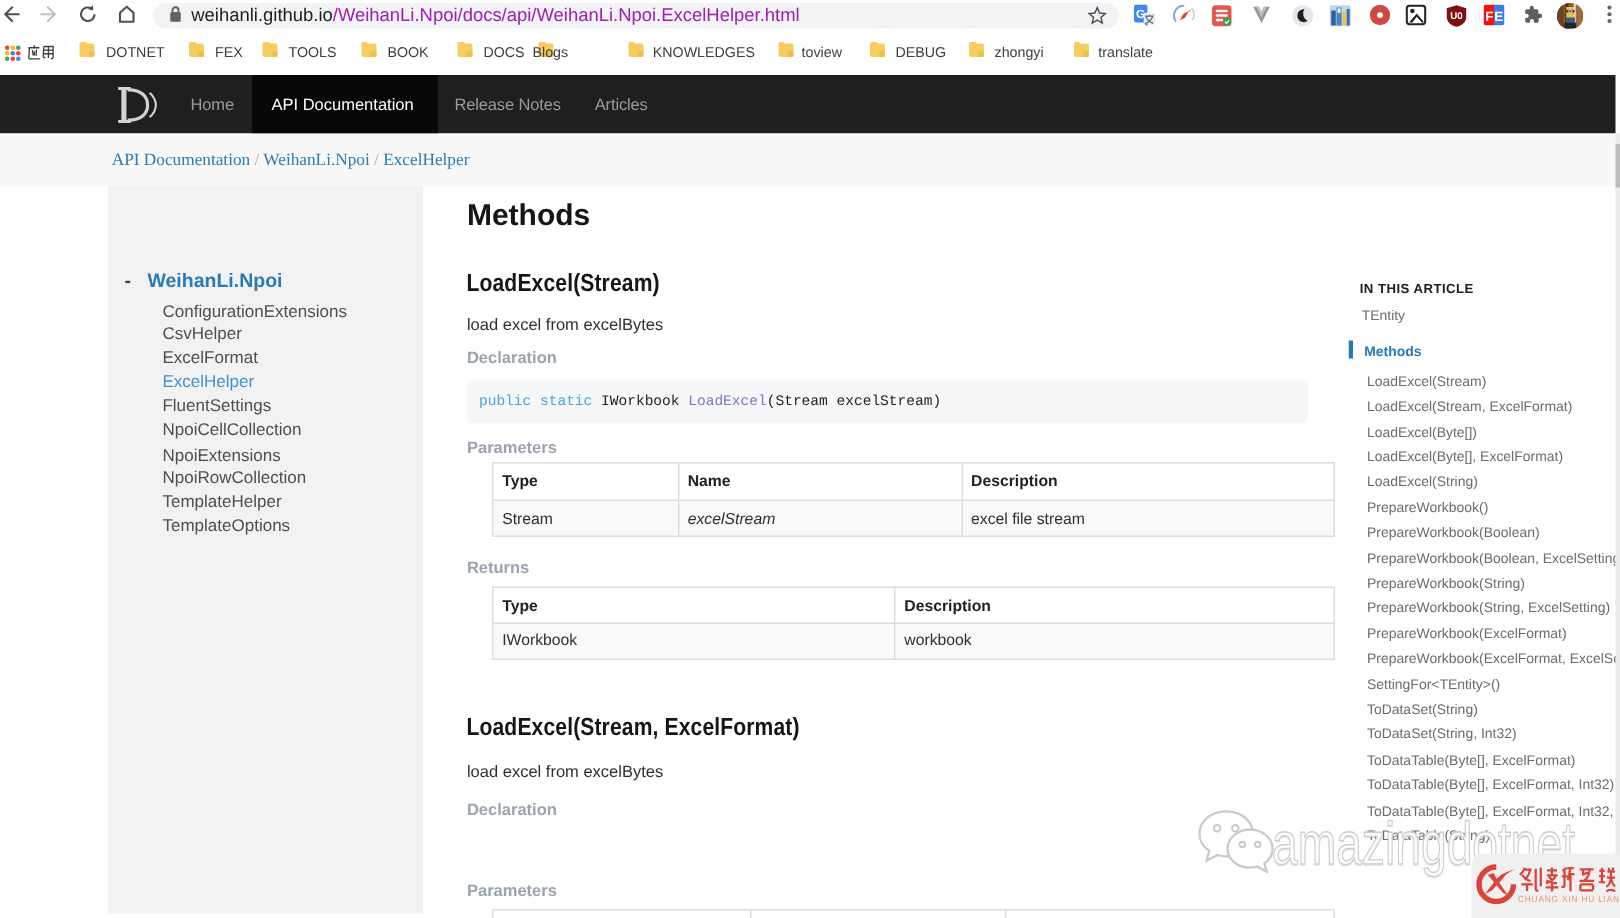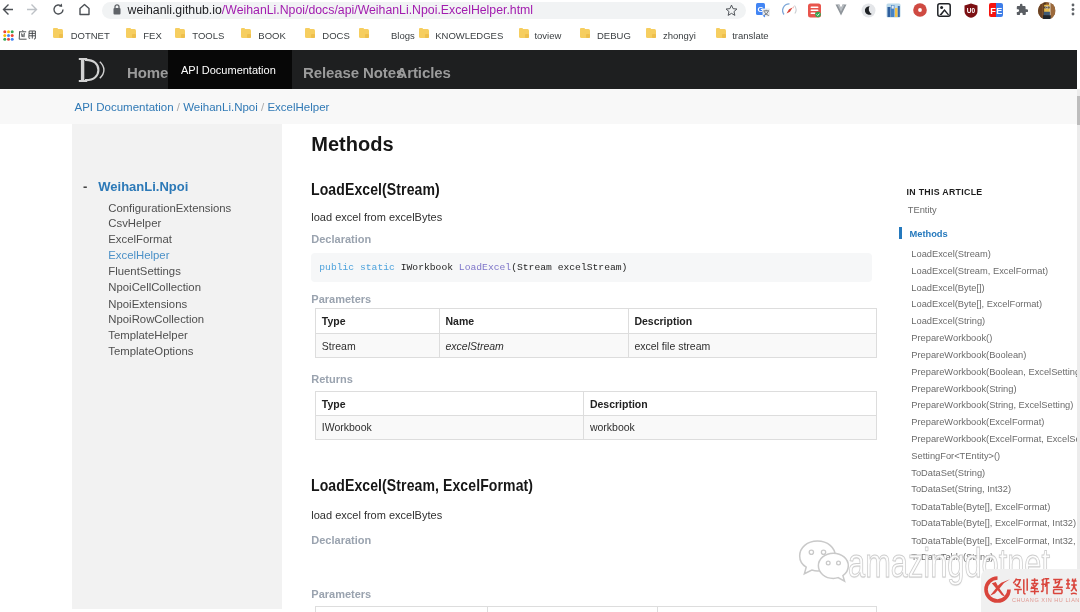--- a/index.html
+++ b/index.html
@@ -13,45 +13,45 @@
   #url { position:absolute; left:127.5px; top:2.5px; font-size:12.3px; color:#202124; white-space:nowrap; }
   #url .path { color:#a21caf; }
   #bookmarks { position:absolute; left:0; top:22px; width:1080px; height:25px; background:#fff; }
   .bm { position:absolute; top:29.5px; font-size:9.5px; color:#3c4043; white-space:nowrap; }
   .folder { position:absolute; top:29px; width:10px; height:8.5px; }
   .folder .back { position:absolute; left:0; top:0; width:10px; height:8.5px; background:#f6ce60; border-radius:1.5px; }
   .folder .tab { position:absolute; left:0; top:-1px; width:4.5px; height:3px; background:#f6ce60; border-radius:1px; }
   .folder .fold { position:absolute; right:0; bottom:0; width:4px; height:4px; background:#eebf4d; border-radius:1px; }
   
   #navbar { position:absolute; left:0; top:49.5px; width:1077px; height:39.5px; background:#1e1f20; }
-  .navlink { position:absolute; top:12px; font-size:15px; letter-spacing:-0.1px; color:#9b9b9b; white-space:nowrap;font-weight:bold; }
+  .navlink { position:absolute; top:12px; font-size:11px; letter-spacing:-0.1px; color:#9b9b9b; white-space:nowrap; }
   #nav-active { position:absolute; left:168px; top:49.5px; width:123.5px; height:39.5px; background:#070707; }
   #nav-active span { position:absolute; left:13px; top:14.3px; font-size:11px; color:#ffffff; white-space:nowrap; }
   
   #subnav { position:absolute; left:0; top:89px; width:1077px; height:35px; background:#f8f8f8; }
-  #crumbs { position:absolute; left:74.5px; top:101px; font-size:11.5px; color:#aaa; }
+  #crumbs { position:absolute; left:74.5px; top:101px; font-size:11.5px; color:#aaa;font-family:Liberation Serif, serif; }
   #crumbs a { color:#3079b5; text-decoration:none; }
   
   #sidenav { position:absolute; left:72px; top:124px; width:210px; height:484.5px; background:#f2f2f2; }
   #filterbox { position:absolute; left:12px; top:11px; width:180px; height:23px; background:#fff;
     border:1px solid #ccc; border-radius:4px; }
   #filterbox .ph { position:absolute; left:27px; top:5.5px; font-size:10px; color:#a2a2a2; }
   .tocline { position:absolute; white-space:nowrap; font-size:11.35px; color:#4f4f4f; left:36.3px; }
   
   #main { position:absolute; left:311.3px; top:0; width:561.2px; height:612px; }
   .m { position:absolute; left:0; white-space:nowrap; }
   .h1 { font-size:20px; font-weight:bold; color:#161616; }
   .h4 { font-size:16.5px; font-weight:bold; color:#161616; transform:scaleX(0.852); transform-origin:0 0; letter-spacing:0.1px; }
   .p  { font-size:11px; color:#2f2f2f; }
   .h5 { font-size:11px; font-weight:bold; color:#9aa3af; }
   .pre { position:absolute; left:0; width:561.2px; height:29px; background:#f6f7f8; border-radius:4px; }
   .code { position:absolute; left:8px; top:9px; font-family:"Liberation Mono", monospace;
     font-size:9.7px; color:#1f1f1f; white-space:pre; }
   .kw { color:#4fa3dc; } .fn { color:#7e75c9; }
-  table.t { border-collapse:collapse; position:absolute; left:4px; table-layout:fixed; }
+  table.t { border-collapse:collapse; position:absolute; left:17px; table-layout:fixed; }
   table.t td, table.t th { border:1px solid #ddd; font-size:10.5px; color:#2f2f2f;
     text-align:left; vertical-align:middle; padding:0 0 0 5.5px; font-weight:normal; }
   table.t th { font-weight:bold; color:#222; }
   
   #affix { position:absolute; left:899px; top:180px; width:181px; height:432px; overflow:hidden; }
   .ax { position:absolute; white-space:nowrap; font-size:9.3px; color:#6b6b6b; }
   
   #sb-track { position:absolute; left:1077px; top:89px; width:3px; height:523px; background:#ececec; }
   #sb-thumb { position:absolute; left:1077px; top:96px; width:3px; height:29px; background:#bdbdbd; }
 </style>
@@ -214,21 +214,21 @@
     <span class="back"></span>
     <span class="tab"></span>
     <span class="fold"></span>
   </div>
 <div class="bm" style="left:322.3px">DOCS</div>
 <div class="folder" style="left:359.3px">
     <span class="back"></span>
     <span class="tab"></span>
     <span class="fold"></span>
   </div>
-<div class="bm" style="left:391px">Blogs</div>
+<div class="bm" style="left:355px">Blogs</div>
 <div class="folder" style="left:418.5px">
     <span class="back"></span>
     <span class="tab"></span>
     <span class="fold"></span>
   </div>
 <div class="bm" style="left:435.2px">KNOWLEDGES</div>
 <div class="folder" style="left:518.5px">
     <span class="back"></span>
     <span class="tab"></span>
     <span class="fold"></span>

